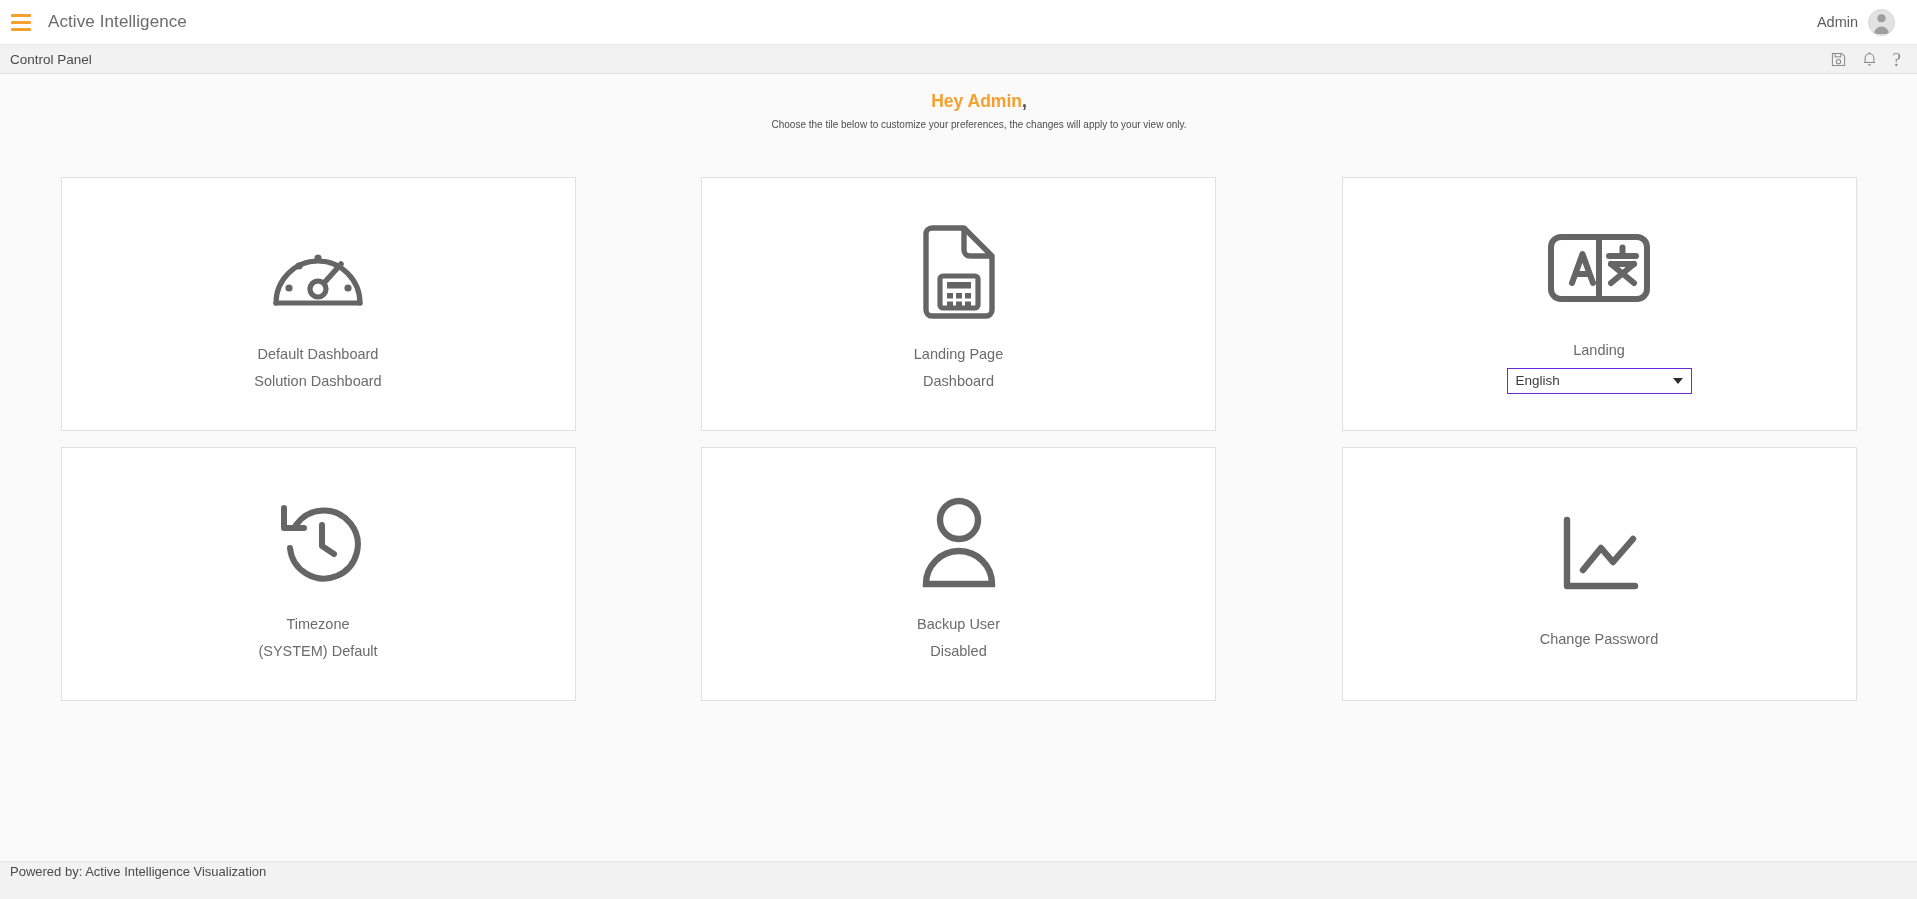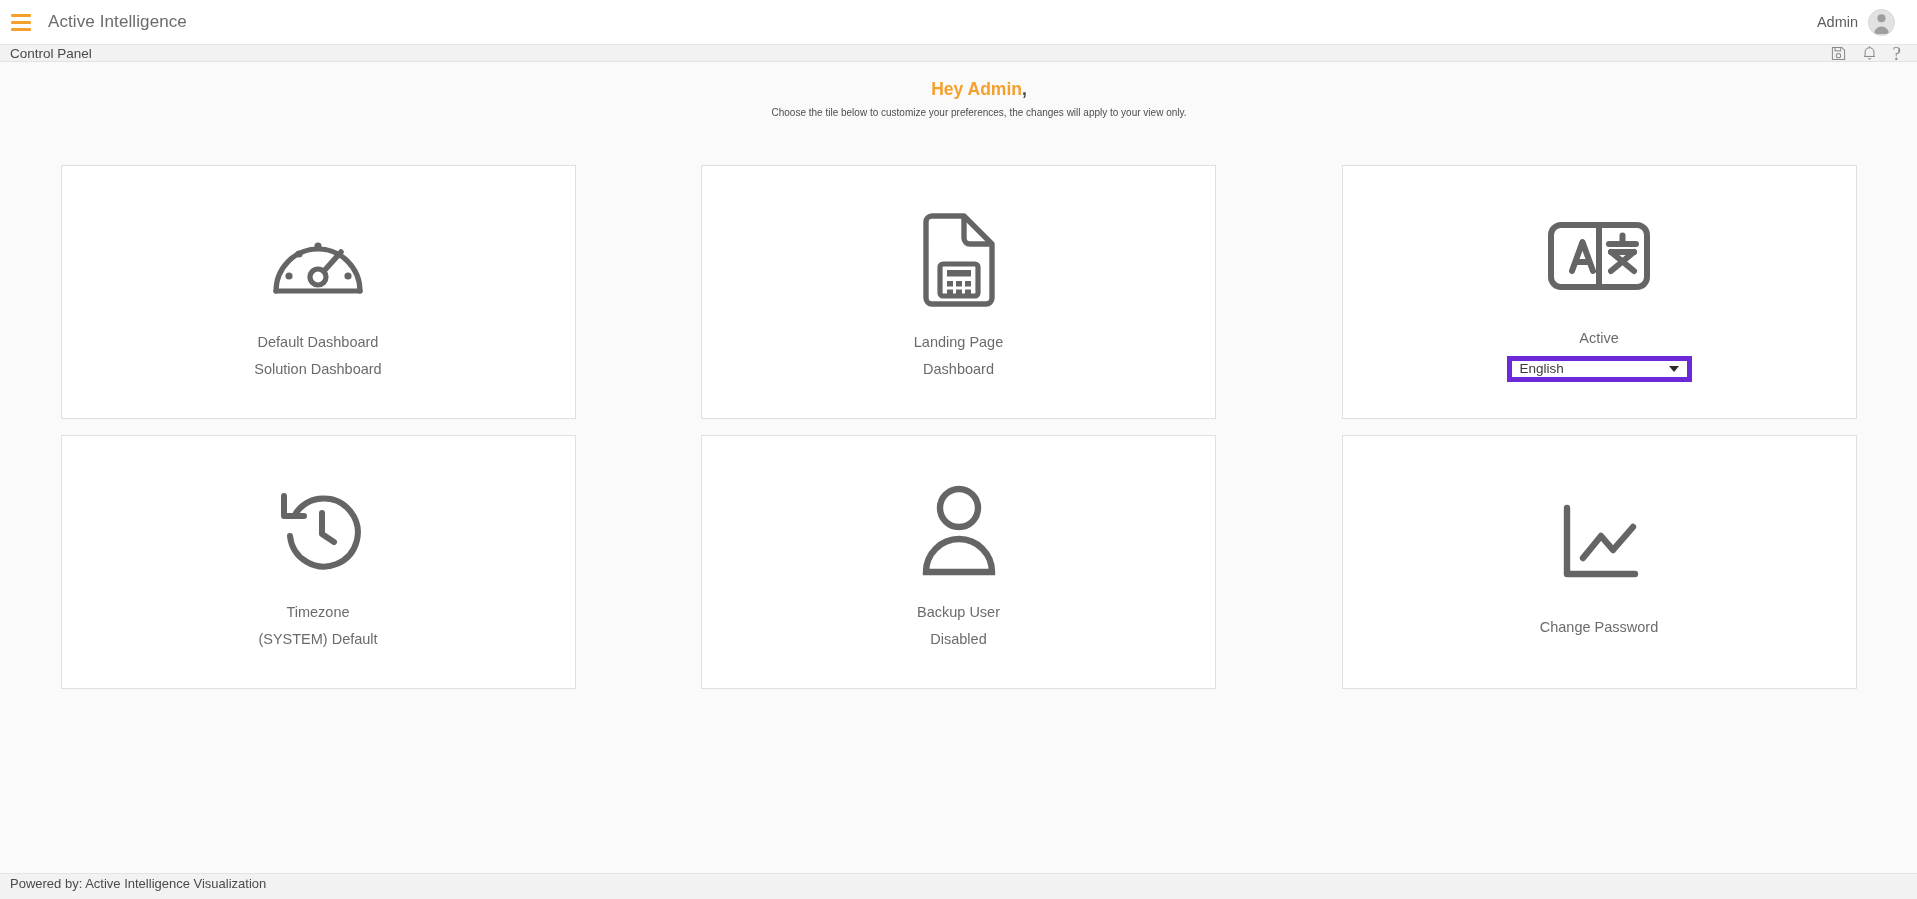--- a/index.html
+++ b/index.html
@@ -75,21 +75,21 @@
     border: 1px solid #d6d6d6;
     display: flex;
     align-items: flex-end;
     justify-content: center;
     overflow: hidden;
     cursor: pointer;
   }
 
   
   .crumbbar {
-    height: 18px;
+    height: 30px;
     background: #f2f2f2;
     border-top: 1px solid #e6e6e6;
     border-bottom: 1px solid #e3e3e3;
     display: flex;
     align-items: center;
     padding: 0 16px 0 10px;
   }
   .crumb-text {
     font-size: 13.5px;
     color: #4a4a4a;
@@ -175,21 +175,21 @@
     text-align: center;
   }
 
   .tile.single .tile-label { margin-top: 23px; }
 
   
   .locale-select {
     margin-top: 10px;
     width: 185px;
     height: 26px;
-    border: 5px solid #6d28d9;
+    border: 1px solid #6d28d9;
     background: #ffffff;
     display: flex;
     align-items: center;
     padding: 0 8px;
     cursor: pointer;
   }
   .locale-select .val {
     font-size: 13.5px;
     color: #3c3c3c;
   }
@@ -200,21 +200,21 @@
     border-right: 5px solid transparent;
     border-top: 6px solid #2b2b2b;
   }
 
   
   .footer {
     position: absolute;
     left: 0;
     bottom: 0;
     width: 100%;
-    height: 26px;
+    height: 38px;
     background: #f2f2f2;
     border-top: 1px solid #e4e4e4;
     display: flex;
     align-items: flex-start;
     padding-left: 10px;
     overflow: hidden;
   }
   .footer-text {
     font-size: 13px;
     color: #4a4a4a;
@@ -317,21 +317,21 @@
         <path d="M53 6v62"></path>
         <path d="M26 52 L36.5 23 L47 52"></path>
         <path d="M31 43 H42"></path>
         <path d="M63 25 H90"></path>
         <path d="M76.5 16.5 V25"></path>
         <path d="M65 33 H88"></path>
         <path d="M65 52 L88 33"></path>
         <path d="M65 33 L88 52"></path>
       </svg>
     </div>
-    <div class="tile-label">Active</div>
+    <div class="tile-label">Landing</div>
     <div class="locale-select">
       <span class="val">English</span>
       <span class="caret"></span>
     </div>
   </div>
 
   <div class="tile">
     <div class="tile-icon">
       <svg width="92" height="92" viewBox="0 0 92 92" fill="none" stroke="#656565" stroke-width="6" stroke-linecap="round" stroke-linejoin="round">
         <path d="M18 52 A34 34 0 1 0 24 29"></path>

